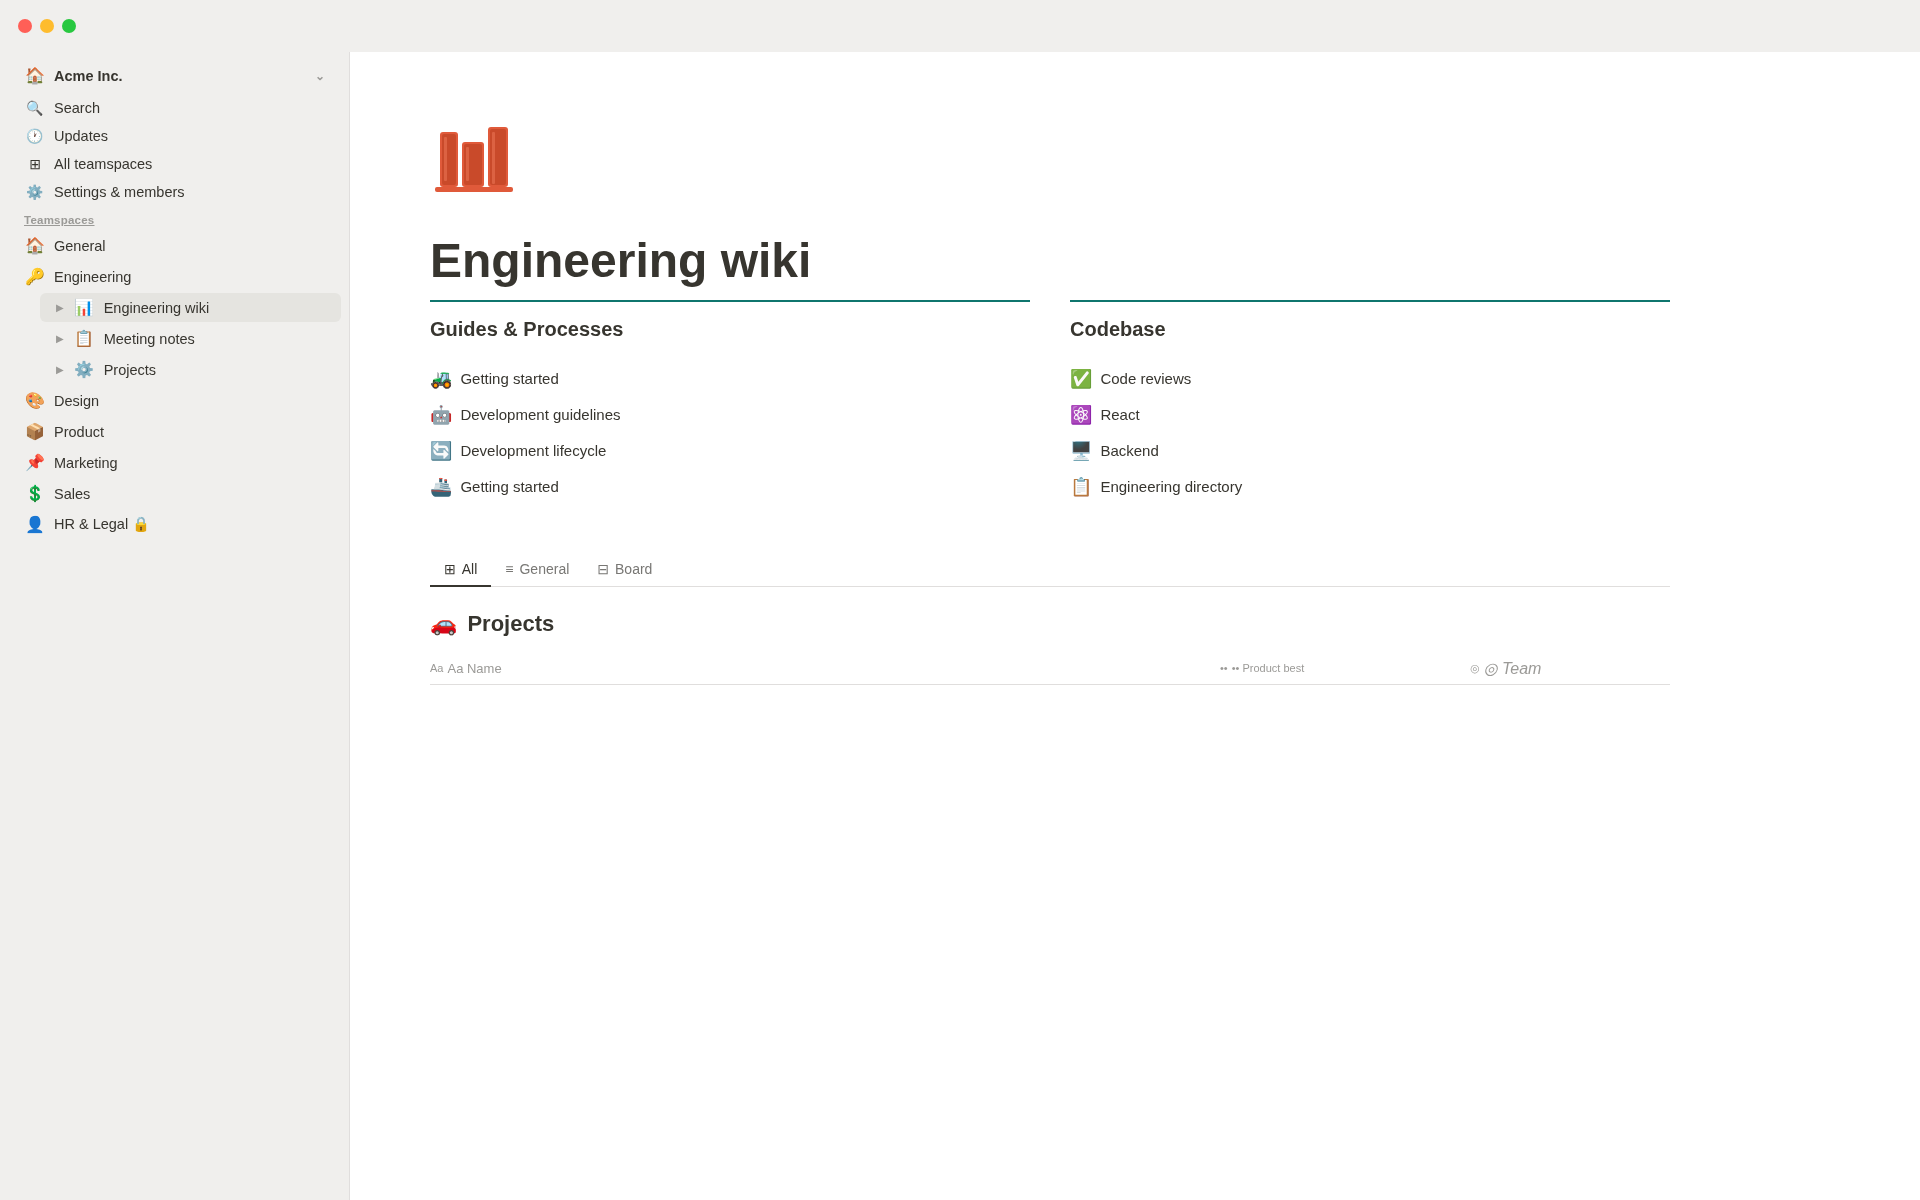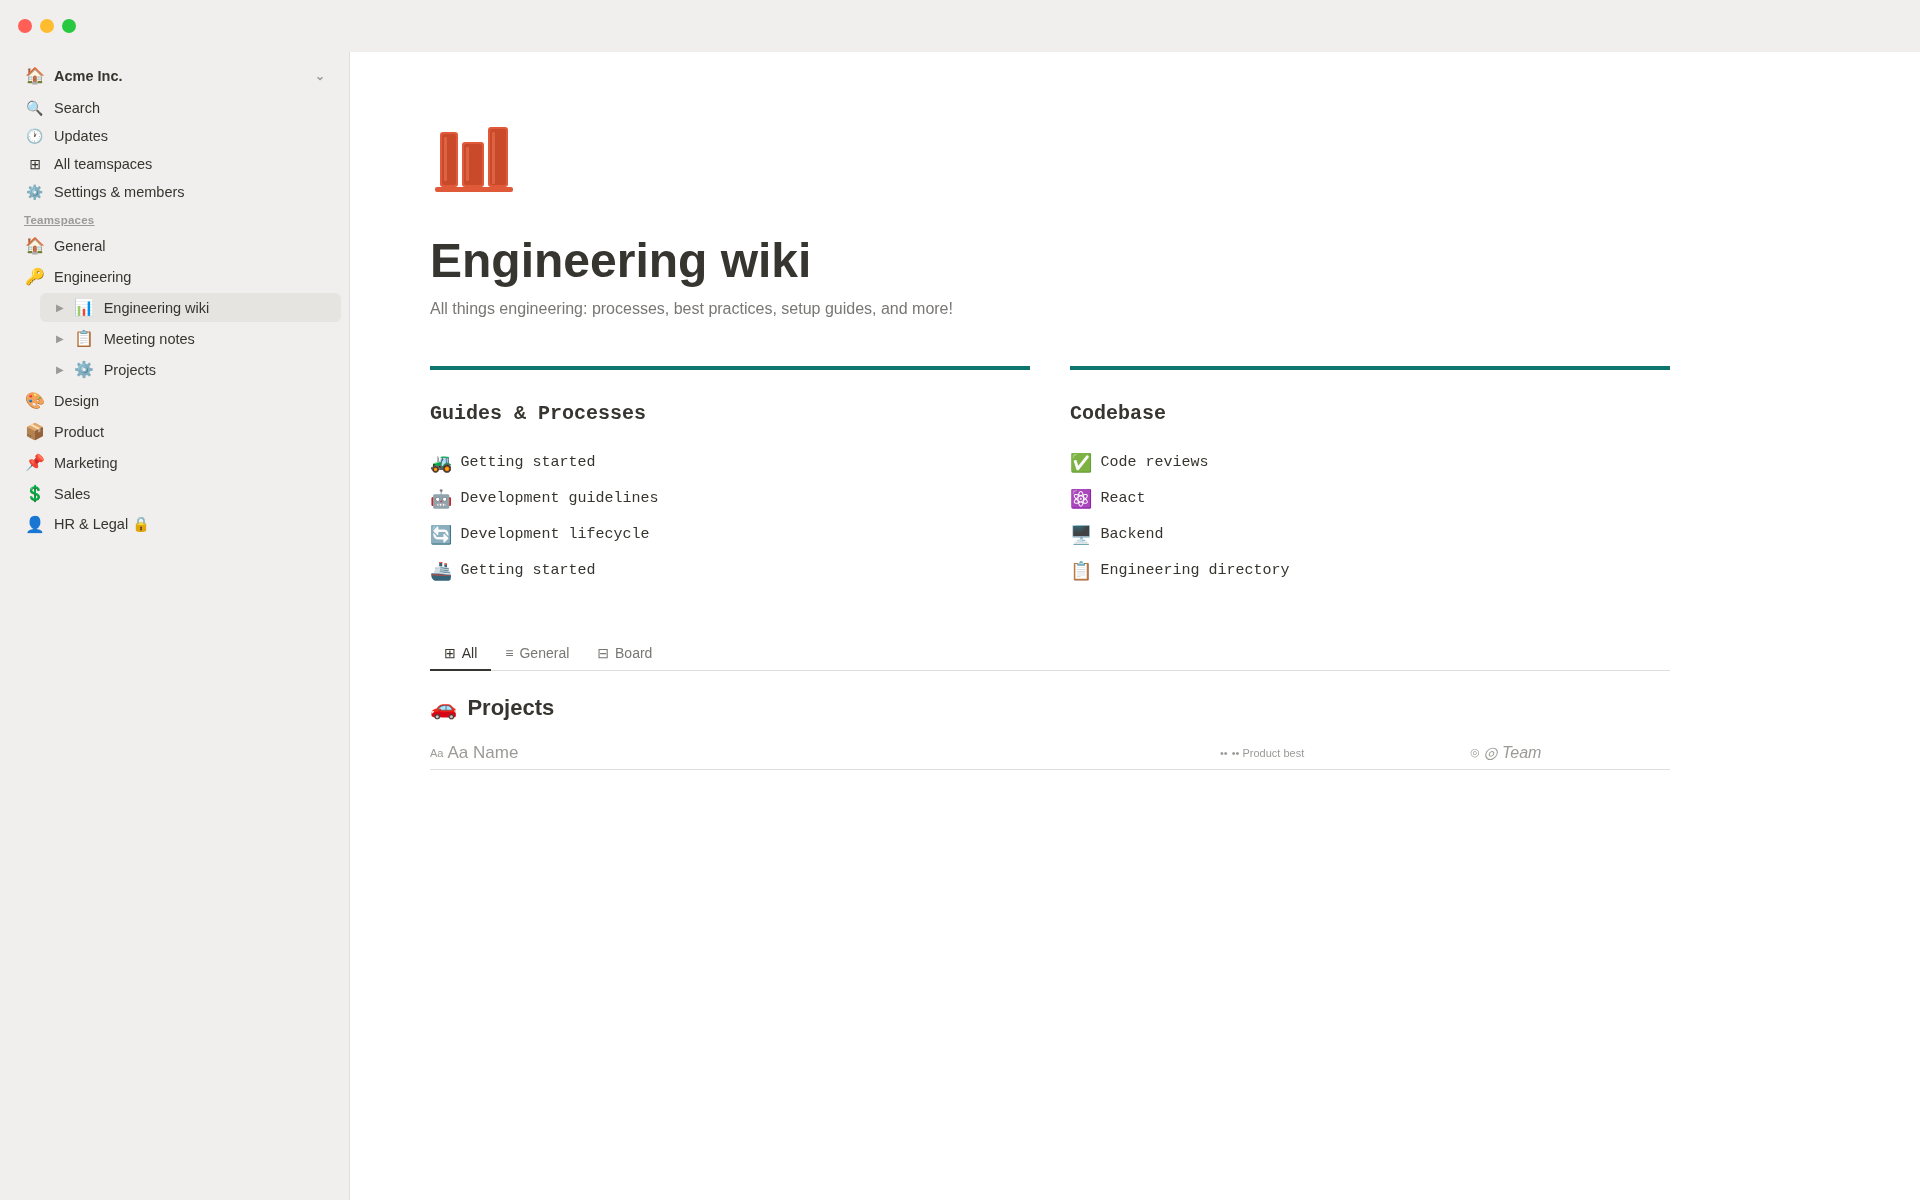--- a/index.html
+++ b/index.html
@@ -153,23 +153,22 @@
 
     
     .sections-grid {
       display: grid;
       grid-template-columns: 1fr 1fr;
       gap: 40px;
       margin-bottom: 48px;
     }
 
     .section-block {
-      border-top: 4px solid #0f766e;
-      padding-top: 32px;
-      font-family: Liberation Mono, monospace;
+      border-top: 2px solid #0f766e;
+      padding-top: 16px;
     }
 
     .section-title {
       font-size: 20px;
       font-weight: 700;
       color: #37352f;
       margin-bottom: 20px;
     }
 
     .section-link {
@@ -375,21 +374,20 @@
 
         <rect x="5" y="75" width="78" height="5" rx="2" fill="#e05a3a"></rect>
 
         <rect x="14" y="25" width="3" height="44" rx="1" fill="#f07a5a" opacity="0.5"></rect>
         <rect x="36" y="35" width="3" height="34" rx="1" fill="#f07a5a" opacity="0.5"></rect>
         <rect x="62" y="20" width="3" height="52" rx="1" fill="#f07a5a" opacity="0.5"></rect>
       </svg>
     </div>
 
     <h1 class="page-title">Engineering wiki</h1>
-    <p class="page-subtitle">All things engineering: processes, best practices, setup guides, and more!</p>
 
     <div class="sections-grid">
 
       <div class="section-block">
         <div class="section-title">Guides &amp; Processes</div>
         <div class="section-link">
           <span class="link-icon">🚜</span>
           <span>Getting started</span>
         </div>
         <div class="section-link">
@@ -444,21 +442,21 @@
     </div>
 
     <div class="projects-header">
       <span>🚗</span>
       <span>Projects</span>
     </div>
 
     <div class="projects-table-header">
       <div class="col">
         <span style="font-size:11px;">Aa</span>
-        <span style="font-size:17px; color:#9b9a97;">Aa Name</span>
+        <span style="font-size:13px; color:#9b9a97;">Aa Name</span>
       </div>
       <div class="col">
         <span style="font-size:11px;">••</span>
         <span style="font-size:11px; color:#9b9a97;">•• Product best</span>
       </div>
       <div class="col">
         <span style="font-size:11px;">◎</span>
         <span style="font-size:16px; color:#9b9a97;font-style:italic;">◎ Team</span>
       </div>
     </div>

